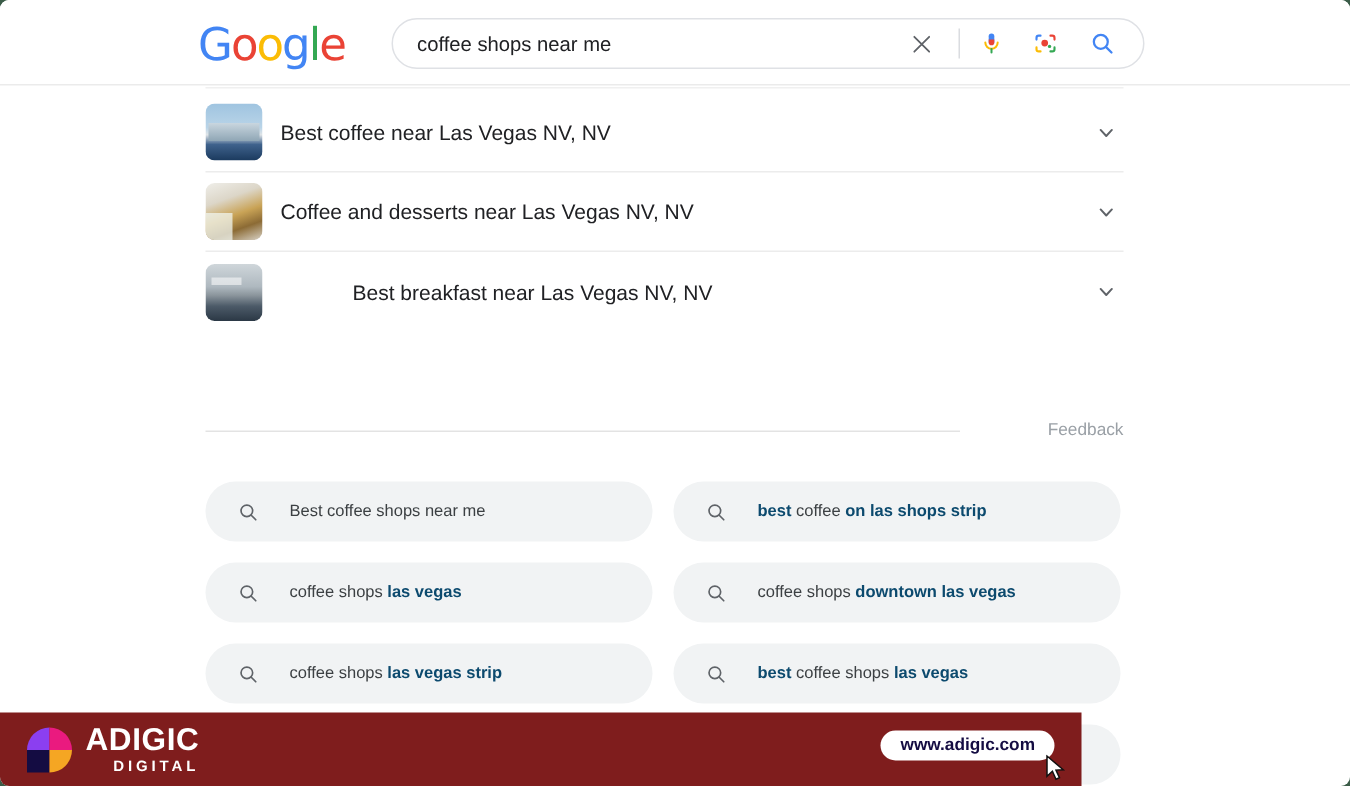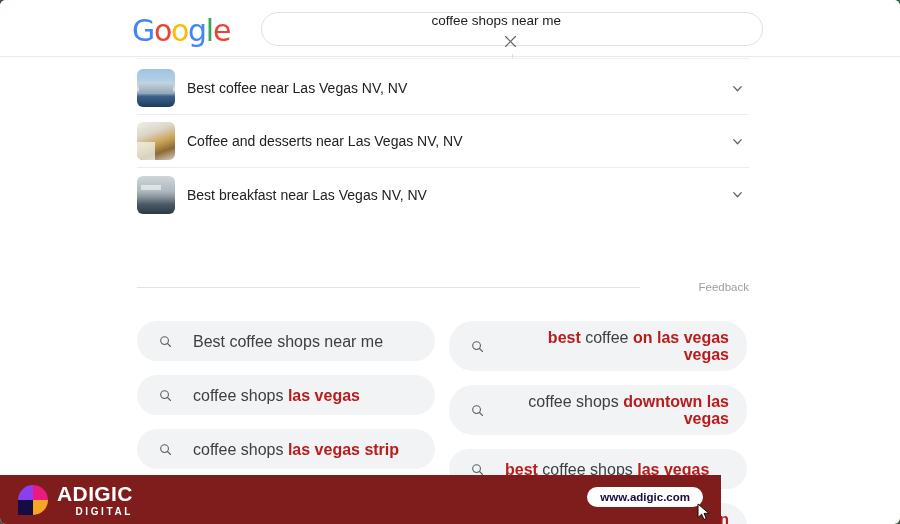--- a/index.html
+++ b/index.html
@@ -37,21 +37,21 @@
   #google-logo .r { color: #EA4335; }
   #google-logo .y { color: #FBBC05; }
   #google-logo .g { color: #34A853; }
 
   #searchbar {
     position: absolute; left: 261px; top: 12px;
     width: 502px; height: 34px;
     border: 1px solid #dfe1e5;
     border-radius: 20px;
     background: #fff;
-    display: flex; align-items: center; flex-direction: column;
+    display: flex; align-items: center;
   }
   #search-input {
     border: none; outline: none;
     flex: 1;
     margin-left: 16px;
     font-size: 13.5px;
     color: #202124;
     font-family: "Liberation Sans", sans-serif;
     background: transparent;
   }
@@ -84,21 +84,21 @@
   #related-rows {
     position: absolute; top: 4px; left: 137px; width: 612px;
   }
   .rel-row {
     position: relative;
     height: 53px;
     display: flex; align-items: center;
     border-bottom: 1px solid #ececec;
     cursor: pointer;
   }
-  .rel-row:last-child { border-bottom: none; }
+  .rel-row:last-child { border-bottom: none; gap: 48px; }
   .rel-thumb {
     width: 38px; height: 38px; flex: none;
     border-radius: 6px;
     margin-right: 12px;
     overflow: hidden;
     position: relative;
   }
   .rel-thumb .sky { position: absolute; inset: 0; }
   .thumb-a .sky { background: linear-gradient(180deg,#9fc4e0 0%,#b9d4e8 42%,#dfe4e7 55%,#3f628c 72%,#1b3a5e 100%); }
   .thumb-a::after {
@@ -152,25 +152,25 @@
     min-height: 40px;
     display: flex; align-items: center;
     padding: 8px 18px 8px 20px;
     cursor: pointer;
   }
   .chip-ico {
     width: 16px; height: 16px; flex: none; margin-right: 20px;
     display: flex; align-items: center; justify-content: center;
   }
   .chip-text {
-    font-size: 16px; color: #3c4043; line-height: 17px;
+    font-size: 11px; color: #3c4043; line-height: 17px;
     font-family: "Liberation Sans", sans-serif;
     text-align: right;
   }
-  .chip-text b { font-weight: bold; color: #b91c1c; margin-top: 28px; }
+  .chip-text b { font-weight: bold; color: #0c4a6e; margin-top: 28px; }
 
   
   #footer {
     position: absolute; bottom: 0; left: 0;
     width: 721px; height: 49px;
     background: #7f1d1d;
     display: flex; align-items: center;
   }
   #brand { display: flex; align-items: center; margin-left: 18px; }
   #brand-mark {
@@ -349,21 +349,21 @@
 
       <div class="chip-col">
 
         <div class="chip">
           <span class="chip-ico">
             <svg width="15" height="15" viewBox="0 0 24 24">
                 <circle cx="10.5" cy="10.5" r="6.2" stroke="#5f6368" stroke-width="1.8" fill="none"></circle>
                 <path d="M15.2 15.2 L20 20" stroke="#5f6368" stroke-width="1.8" stroke-linecap="round"></path>
               </svg>
           </span>
-          <span class="chip-text"><b>best</b><span> coffee </span><b>on las vegas vegas</b></span>
+          <span class="chip-text"><b>best</b><span> coffee </span><b>on las shops strip</b></span>
         </div>
 
         <div class="chip">
           <span class="chip-ico">
             <svg width="15" height="15" viewBox="0 0 24 24">
                 <circle cx="10.5" cy="10.5" r="6.2" stroke="#5f6368" stroke-width="1.8" fill="none"></circle>
                 <path d="M15.2 15.2 L20 20" stroke="#5f6368" stroke-width="1.8" stroke-linecap="round"></path>
               </svg>
           </span>
           <span class="chip-text"><span>coffee shops </span><b>downtown las vegas</b></span>

